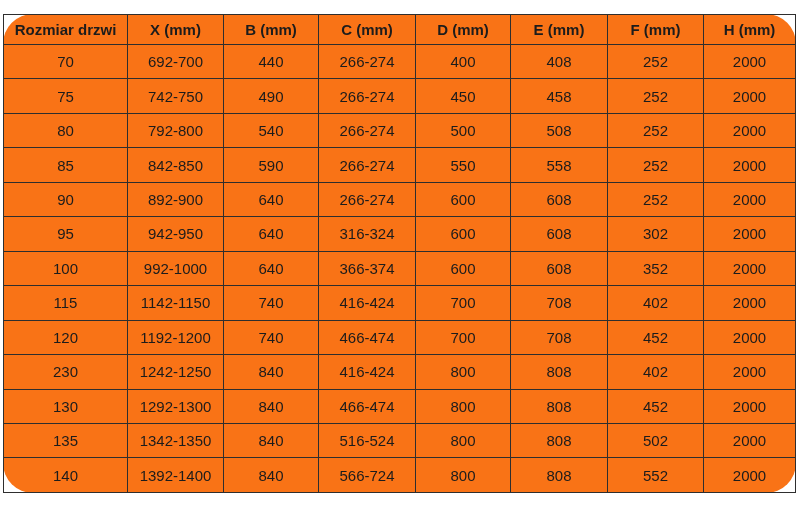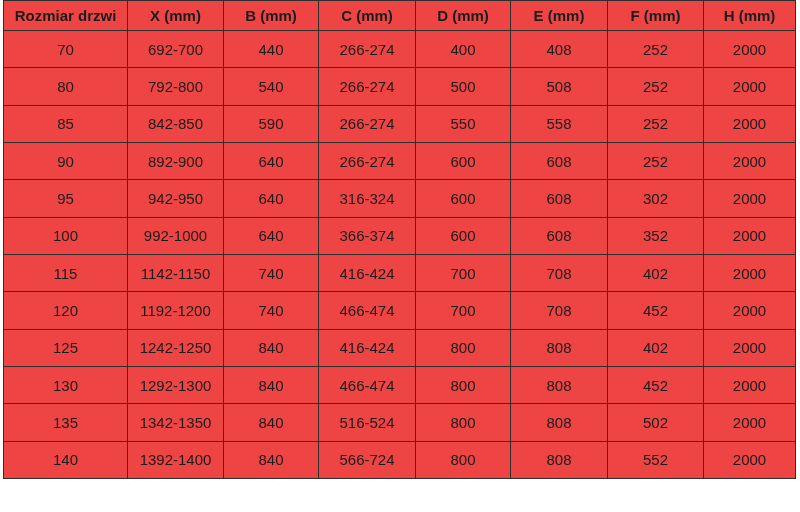--- a/index.html
+++ b/index.html
@@ -7,26 +7,27 @@
     padding: 0;
     width: 800px;
     height: 512px;
     background: #ffffff;
     font-family: "Liberation Sans", sans-serif;
     overflow: hidden;
   }
   #size-table {
     position: absolute;
     left: 3px;
-    top: 0;
+    top: 14px;
     width: 792px;
     height: 479px;
     border-collapse: collapse;
     table-layout: fixed;
-    background: #ef4444;
+    background: #f97316;
+    border-radius: 30px;
   }
   #size-table th, #size-table td {
     border: 1px solid #2e2e2e;
     text-align: center;
     vertical-align: middle;
     color: #1c1c1c;
     font-size: 15px;
     padding: 0;
     white-space: nowrap;
     overflow: hidden;
@@ -71,20 +72,30 @@
         <td>70</td>
         <td>692-700</td>
         <td>440</td>
         <td>266-274</td>
         <td>400</td>
         <td>408</td>
         <td>252</td>
         <td>2000</td>
       </tr>
       <tr>
+        <td>75</td>
+        <td>742-750</td>
+        <td>490</td>
+        <td>266-274</td>
+        <td>450</td>
+        <td>458</td>
+        <td>252</td>
+        <td>2000</td>
+      </tr>
+      <tr>
         <td>80</td>
         <td>792-800</td>
         <td>540</td>
         <td>266-274</td>
         <td>500</td>
         <td>508</td>
         <td>252</td>
         <td>2000</td>
       </tr>
       <tr>
@@ -141,21 +152,21 @@
         <td>120</td>
         <td>1192-1200</td>
         <td>740</td>
         <td>466-474</td>
         <td>700</td>
         <td>708</td>
         <td>452</td>
         <td>2000</td>
       </tr>
       <tr>
-        <td>125</td>
+        <td>230</td>
         <td>1242-1250</td>
         <td>840</td>
         <td>416-424</td>
         <td>800</td>
         <td>808</td>
         <td>402</td>
         <td>2000</td>
       </tr>
       <tr>
         <td>130</td>

